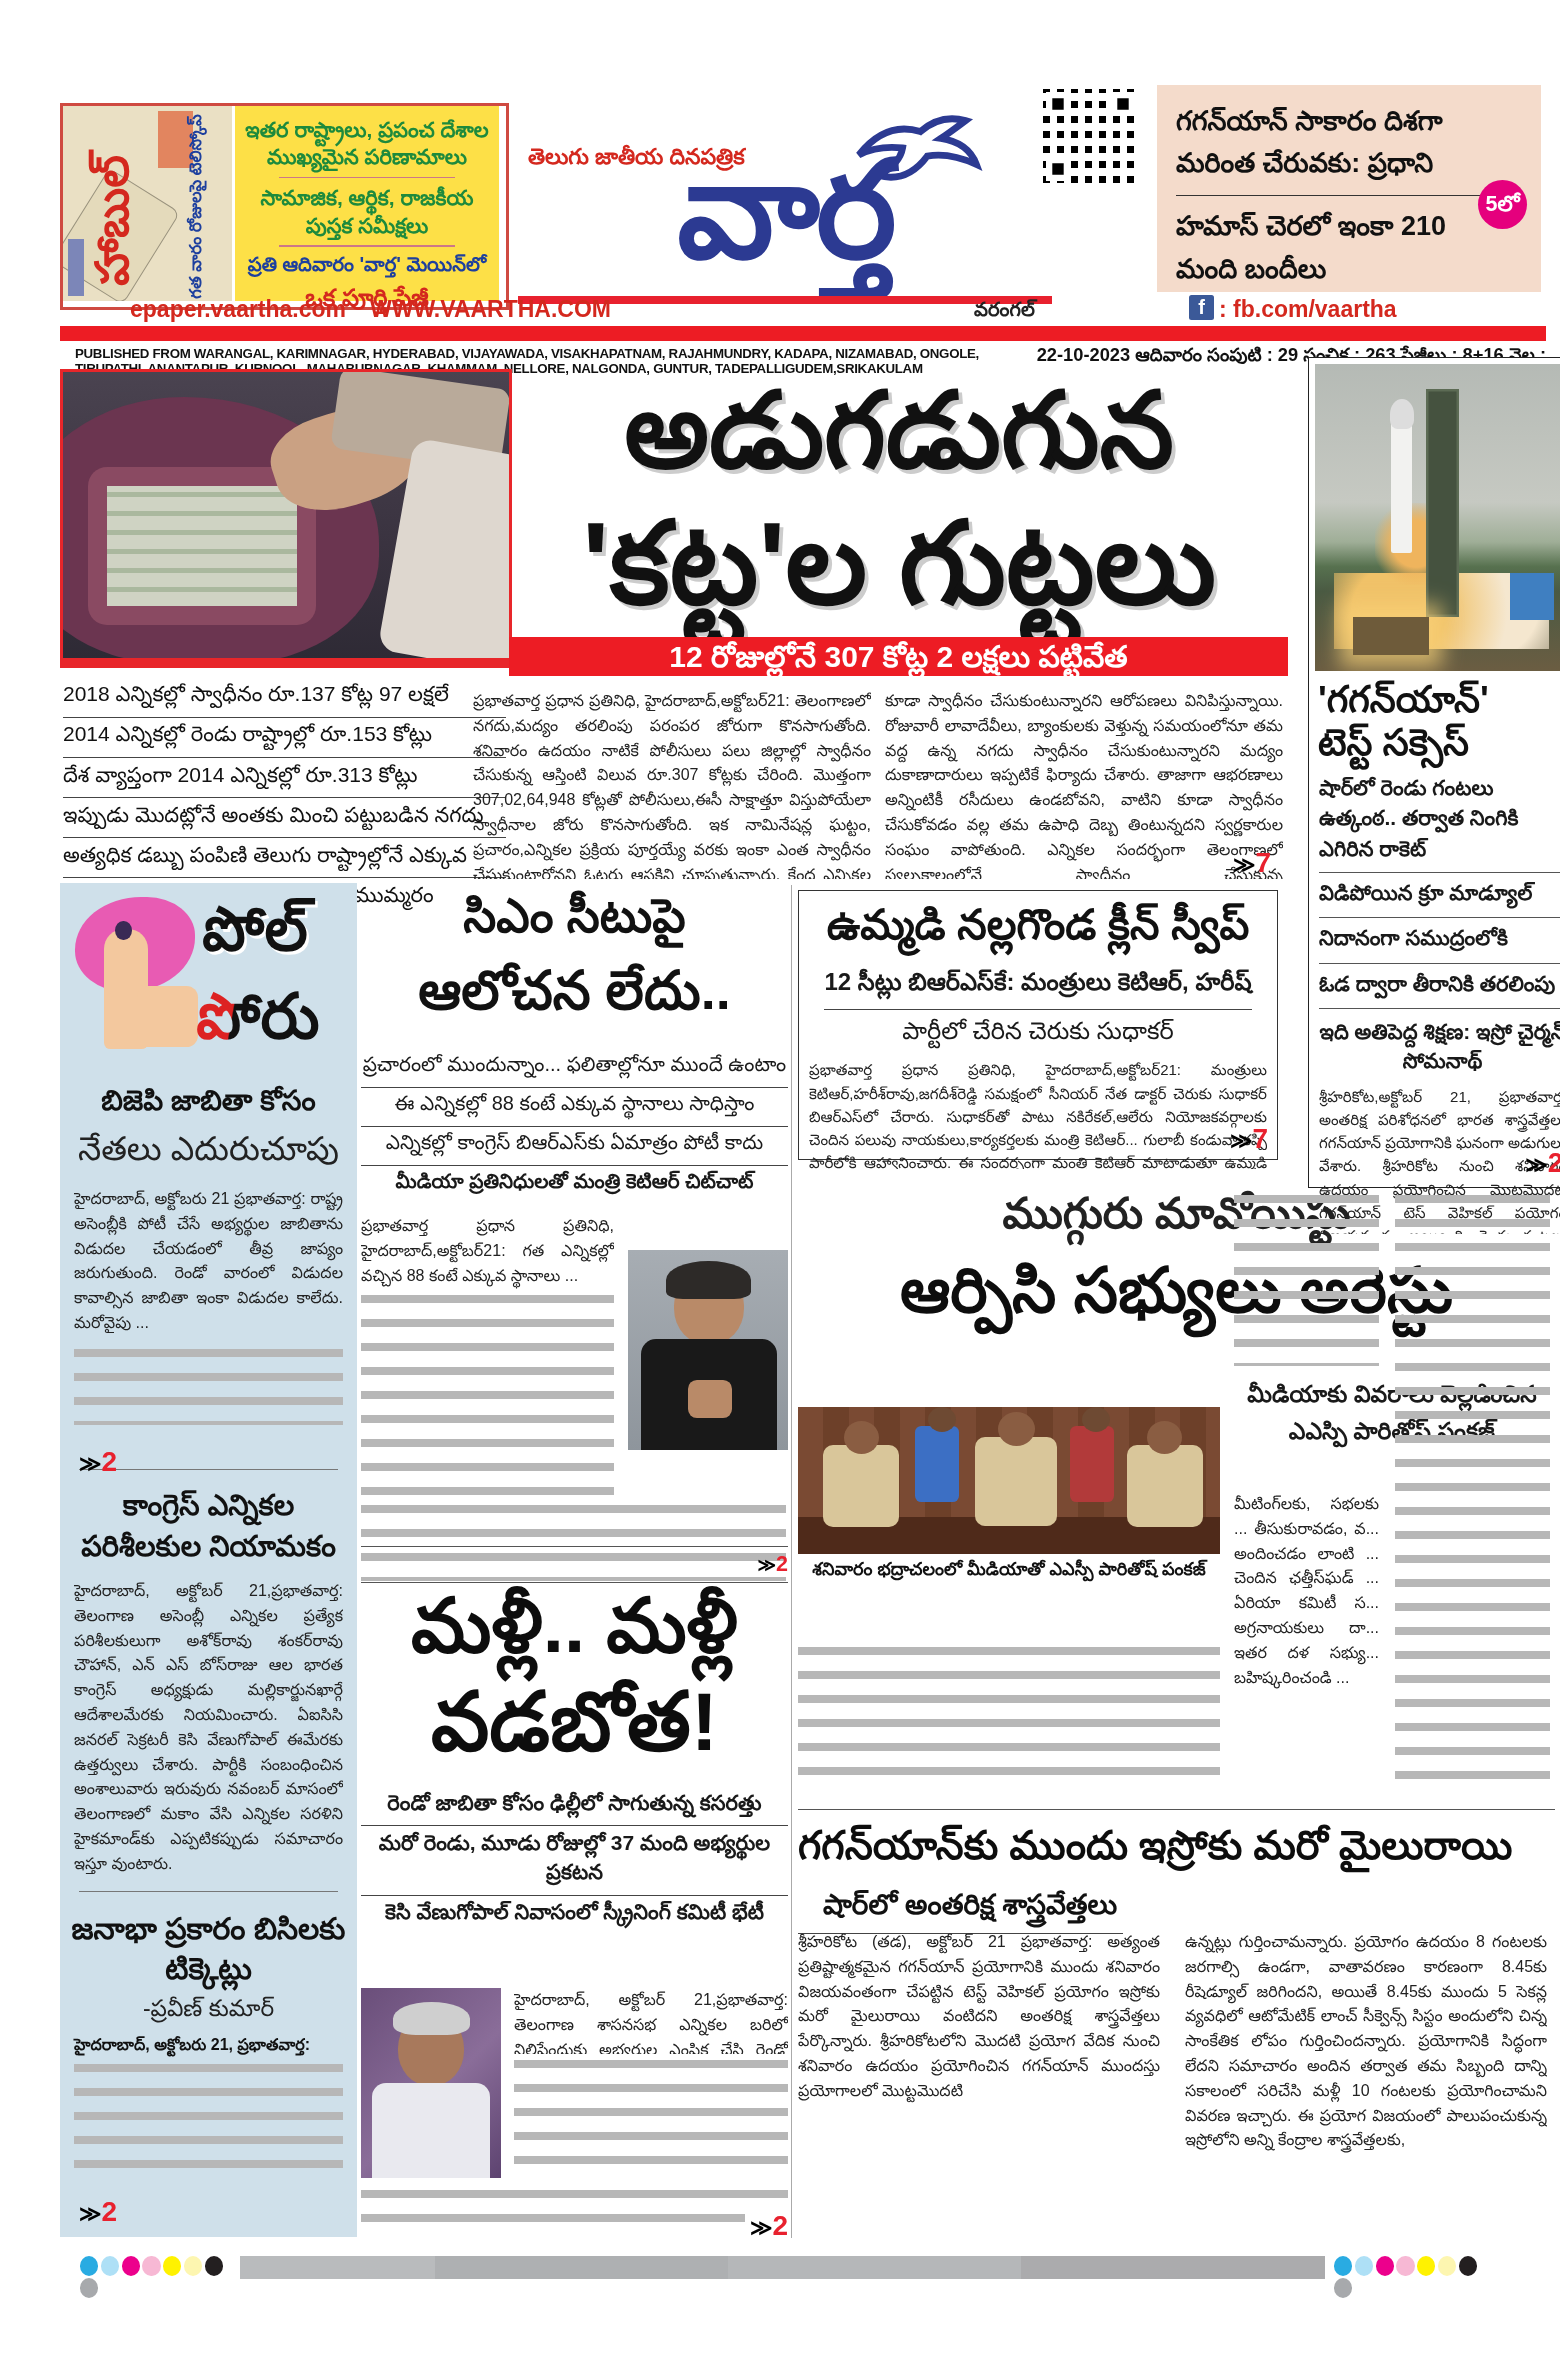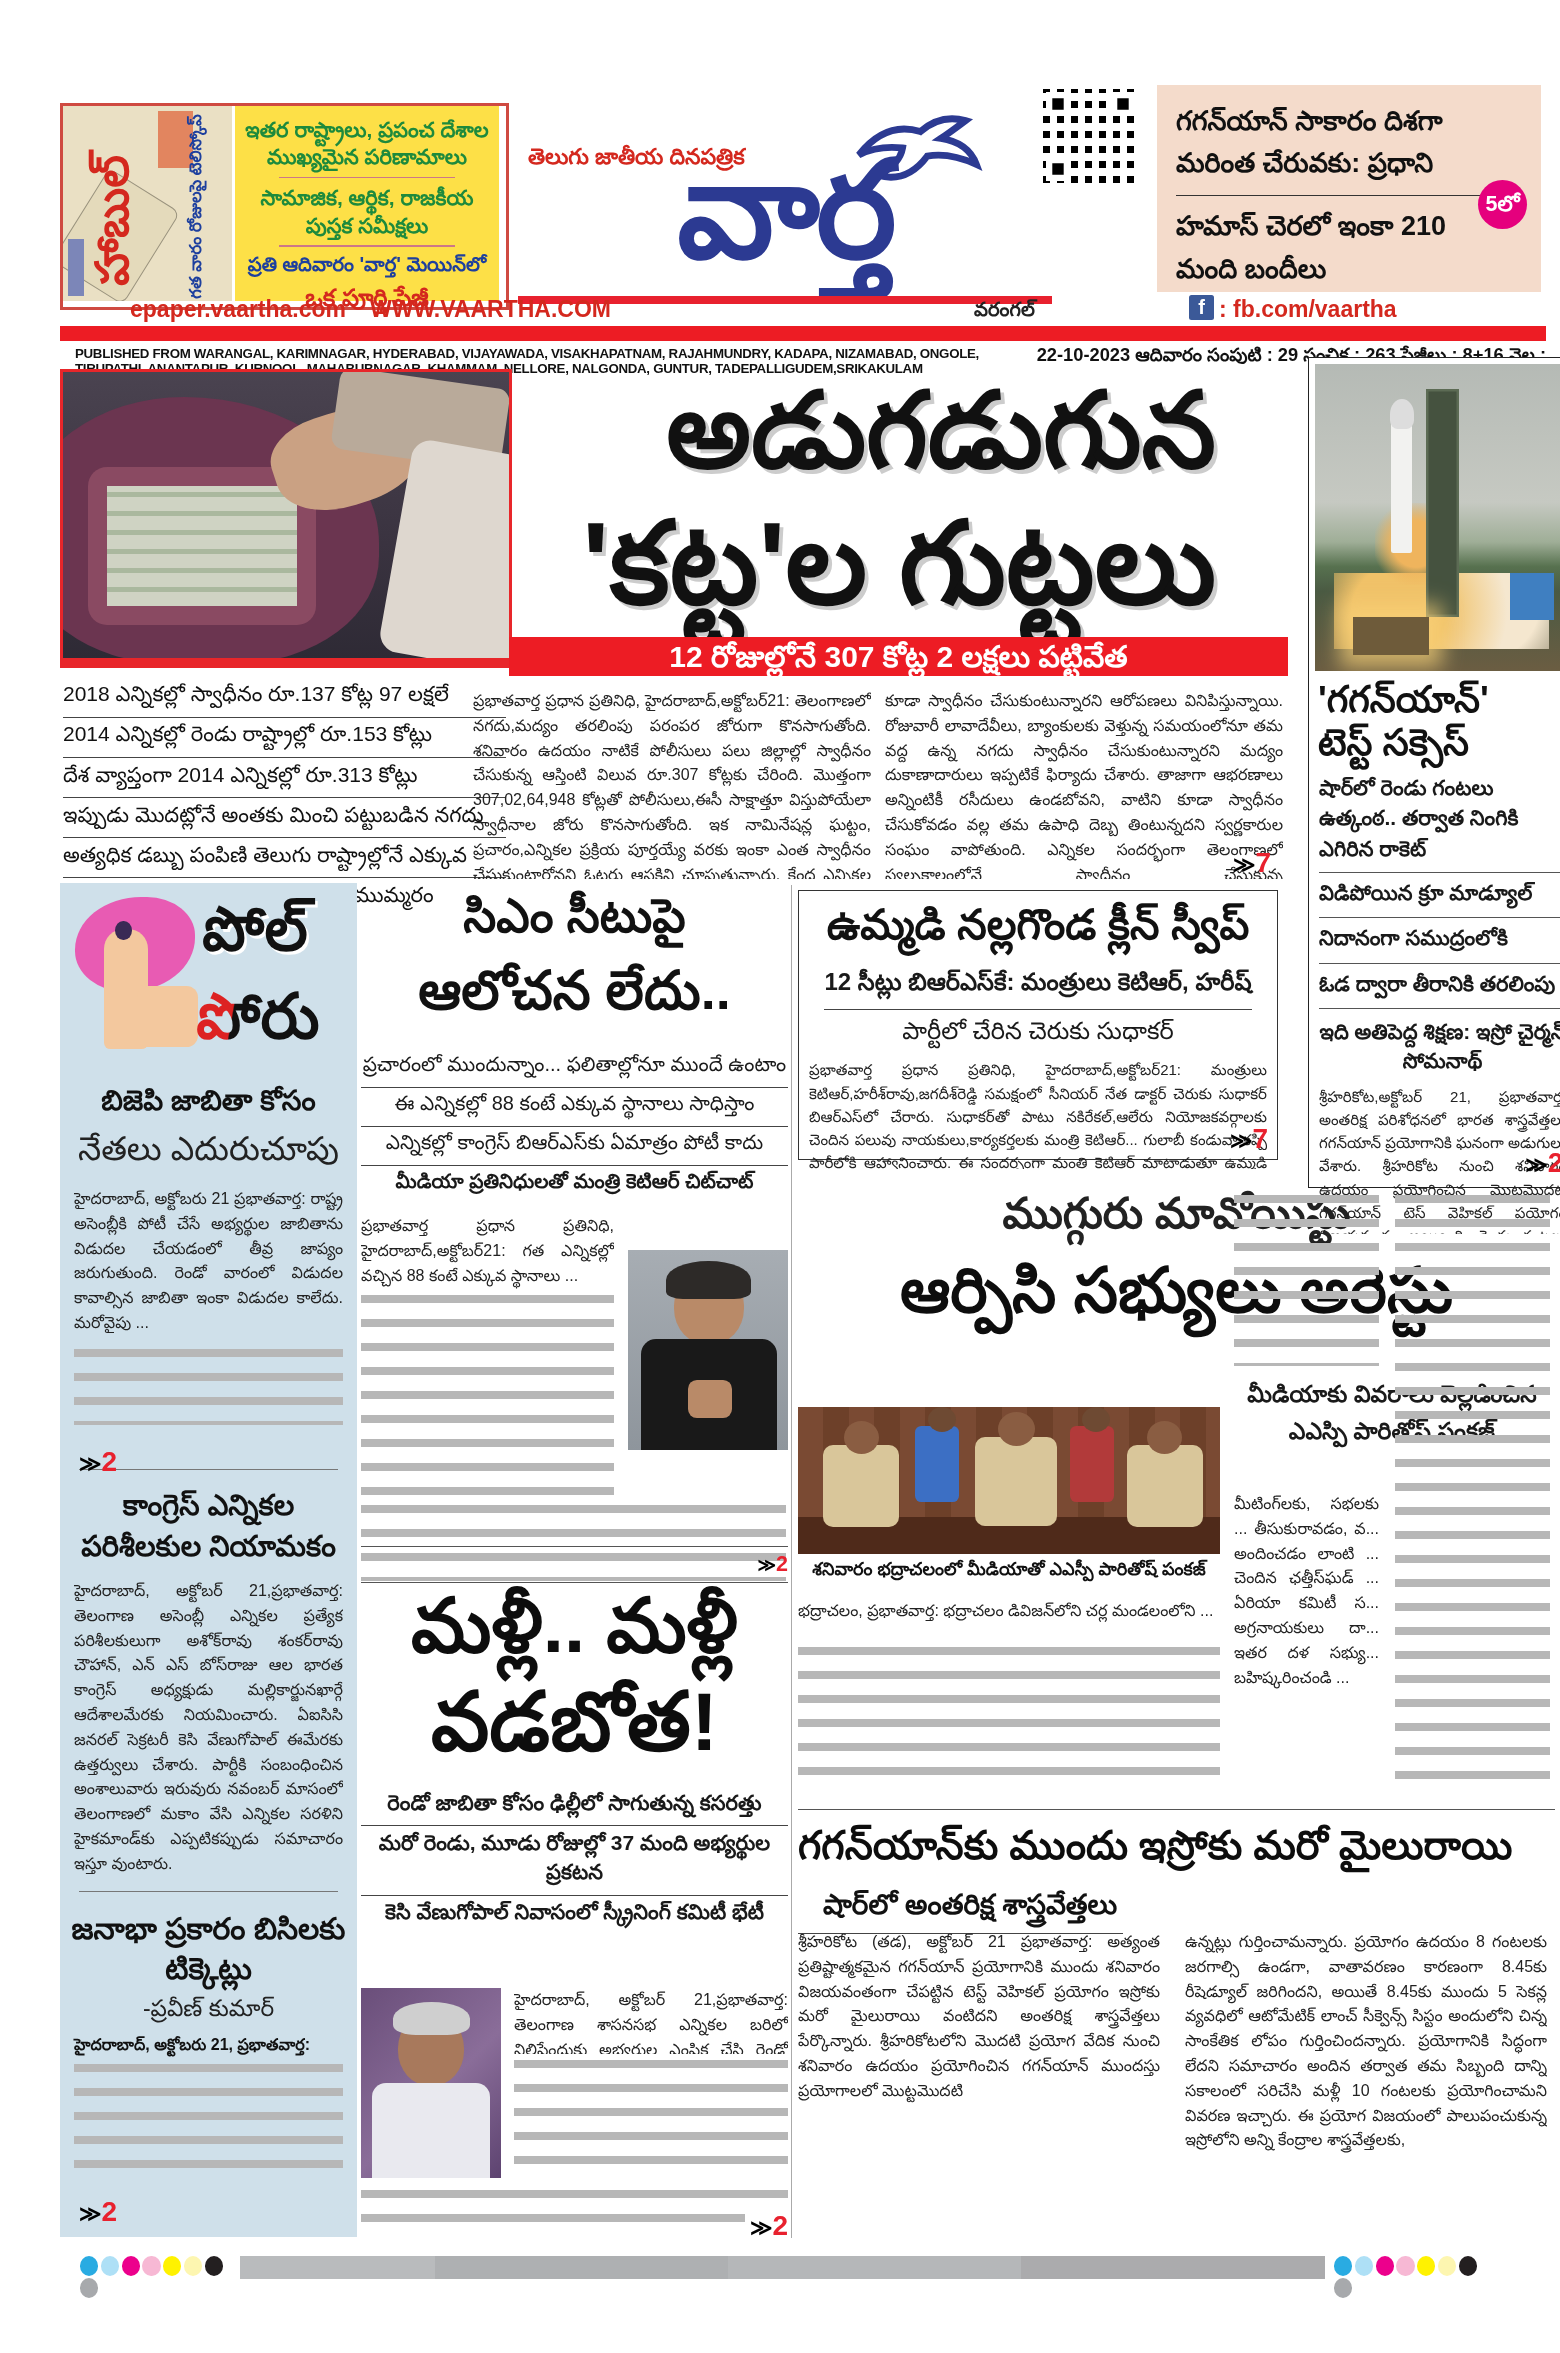--- a/index.html
+++ b/index.html
@@ -79,21 +79,21 @@
   <div class="abs photo" style="left:60px;top:369px;width:446px;height:286px;border:3.2px solid #e8262a;border-bottom:10px solid #e8262a;background:linear-gradient(180deg,#4a4350 0%,#3a3340 60%,#2e2a35 100%);">
     <div class="abs" style="left:-38px;top:25px;width:354px;height:266px;background:#6b3550;border-radius:45% 55% 40% 40%;"></div>
     <div class="abs" style="left:25px;top:95px;width:228px;height:158px;background:#8a4a62;border-radius:19px;"></div>
     <div class="abs" style="left:44px;top:114px;width:190px;height:120px;
          background:repeating-linear-gradient(0deg,#cfd3c3 0 14px,#aab89e 14px 19px),repeating-linear-gradient(90deg,rgba(0,0,0,.15) 0 3.8px,transparent 3.8px 30px);"></div>
     <div class="abs" style="left:209px;top:38px;width:152px;height:95px;background:#caa183;border-radius:40% 60% 50% 50%;transform:rotate(-18deg);"></div>
     <div class="abs" style="left:272px;top:6.3px;width:171px;height:82px;background:#b9aa9a;border-radius:12.6px;transform:rotate(8deg);"></div>
     <div class="abs" style="right:-25px;top:76px;width:139px;height:215px;background:#ded7cf;border-radius:19px;transform:rotate(10deg);"></div>
   </div>
 
-  <div class="abs" style="left:512px;top:367px;width:774px;font-size:106px;font-weight:900;color:#111;text-align:center;line-height:126px;text-shadow:3.8px 3.8px 0 #ccc;margin-left:42px;">అడుగడుగున</div>
+  <div class="abs" style="left:512px;top:367px;width:774px;font-size:106px;font-weight:900;color:#111;text-align:center;line-height:126px;text-shadow:3.8px 3.8px 0 #ccc;">అడుగడుగున</div>
   <div class="abs" style="left:512px;top:494px;width:774px;font-size:115px;font-weight:900;color:#111;text-align:center;line-height:138px;text-shadow:3.8px 3.8px 0 #ccc;">'కట్ట'ల గుట్టలు</div>
 
   <div class="abs redbar" style="left:509px;top:637px;width:779px;height:39px;">
     <div style="color:#fff;font-weight:bold;font-size:30px;text-align:center;line-height:39px;">12 రోజుల్లోనే 307 కోట్ల 2 లక్షలు పట్టివేత</div>
   </div>
 
   <div class="abs" style="left:63px;top:678px;width:443px;font-size:21px;color:#111;">
     <div class="sub-bullet" style="font-weight:normal;">2018 ఎన్నికల్లో స్వాధీనం రూ.137 కోట్ల 97 లక్షలే</div>
     <div class="sub-bullet" style="font-weight:normal;">2014 ఎన్నికల్లో రెండు రాష్ట్రాల్లో రూ.153 కోట్లు</div>
     <div class="sub-bullet" style="font-weight:normal;">దేశ వ్యాప్తంగా 2014 ఎన్నికల్లో రూ.313 కోట్లు</div>
@@ -206,21 +206,20 @@
       <div class="abs" style="left:177px;top:30px;width:82px;height:89px;background:#d9c69a;border-radius:10px;"></div>
       <div class="abs" style="left:200px;top:5px;width:37px;height:34px;background:#8a5d42;border-radius:50%;"></div>
       <div class="abs" style="left:329px;top:38px;width:76px;height:82px;background:#d9c69a;border-radius:10px;"></div>
       <div class="abs" style="left:349px;top:14px;width:35px;height:33px;background:#8a5d42;border-radius:50%;"></div>
       <div class="abs" style="left:117px;top:19px;width:44px;height:76px;background:#3c6fc4;border-radius:6.3px;"></div>
       <div class="abs" style="left:130px;top:0;width:28px;height:25px;background:#6e4a33;border-radius:50%;"></div>
       <div class="abs" style="left:272px;top:19px;width:44px;height:76px;background:#b23a3a;border-radius:6.3px;"></div>
       <div class="abs" style="left:284px;top:0;width:28px;height:25px;background:#6e4a33;border-radius:50%;"></div>
     </div>
     <div class="abs" style="left:0;top:370px;width:422px;font-size:17.7px;font-weight:bold;text-align:center;color:#111;">శనివారం భద్రాచలంలో మీడియాతో ఎఎస్పీ పారితోష్ పంకజ్</div>
-    <div class="abs body-txt just" style="left:0;top:410px;width:422px;height:44px;overflow:hidden;">భద్రాచలం, ప్రభాతవార్త: భద్రాచలం డివిజన్‌లోని చర్ల మండలంలోని ...</div>
     <div class="abs greek" style="left:0;top:458px;width:422px;height:142px;"></div>
     <div class="abs body-txt just" style="left:436px;top:303px;width:145px;height:291px;overflow:hidden;">మీటింగ్‌లకు, సభలకు ... తీసుకురావడం, వ... అందించడం లాంటి ... చెందిన ఛత్తీస్‌ఘడ్ ... ఏరియా కమిటీ స... అగ్రనాయకులు దా... ఇతర దళ సభ్యు... బహిష్కరించండి ...</div>
     <div class="abs greek" style="left:597px;top:6.3px;width:155px;height:588px;"></div>
     <div class="abs greek" style="left:436px;top:6.3px;width:145px;height:171px;"></div>
   </div>
 
   <div class="abs" style="left:361px;top:1578px;width:427px;height:661px;">
     <div style="font-size:76px;font-weight:900;text-align:center;color:#0d0d0d;line-height:1.25;">మళ్లీ.. మళ్లీ</div>
     <div style="font-size:82px;font-weight:900;text-align:center;color:#0d0d0d;line-height:1.2;">వడబోత!</div>
     <div style="margin-top:15px;font-size:21px;">

